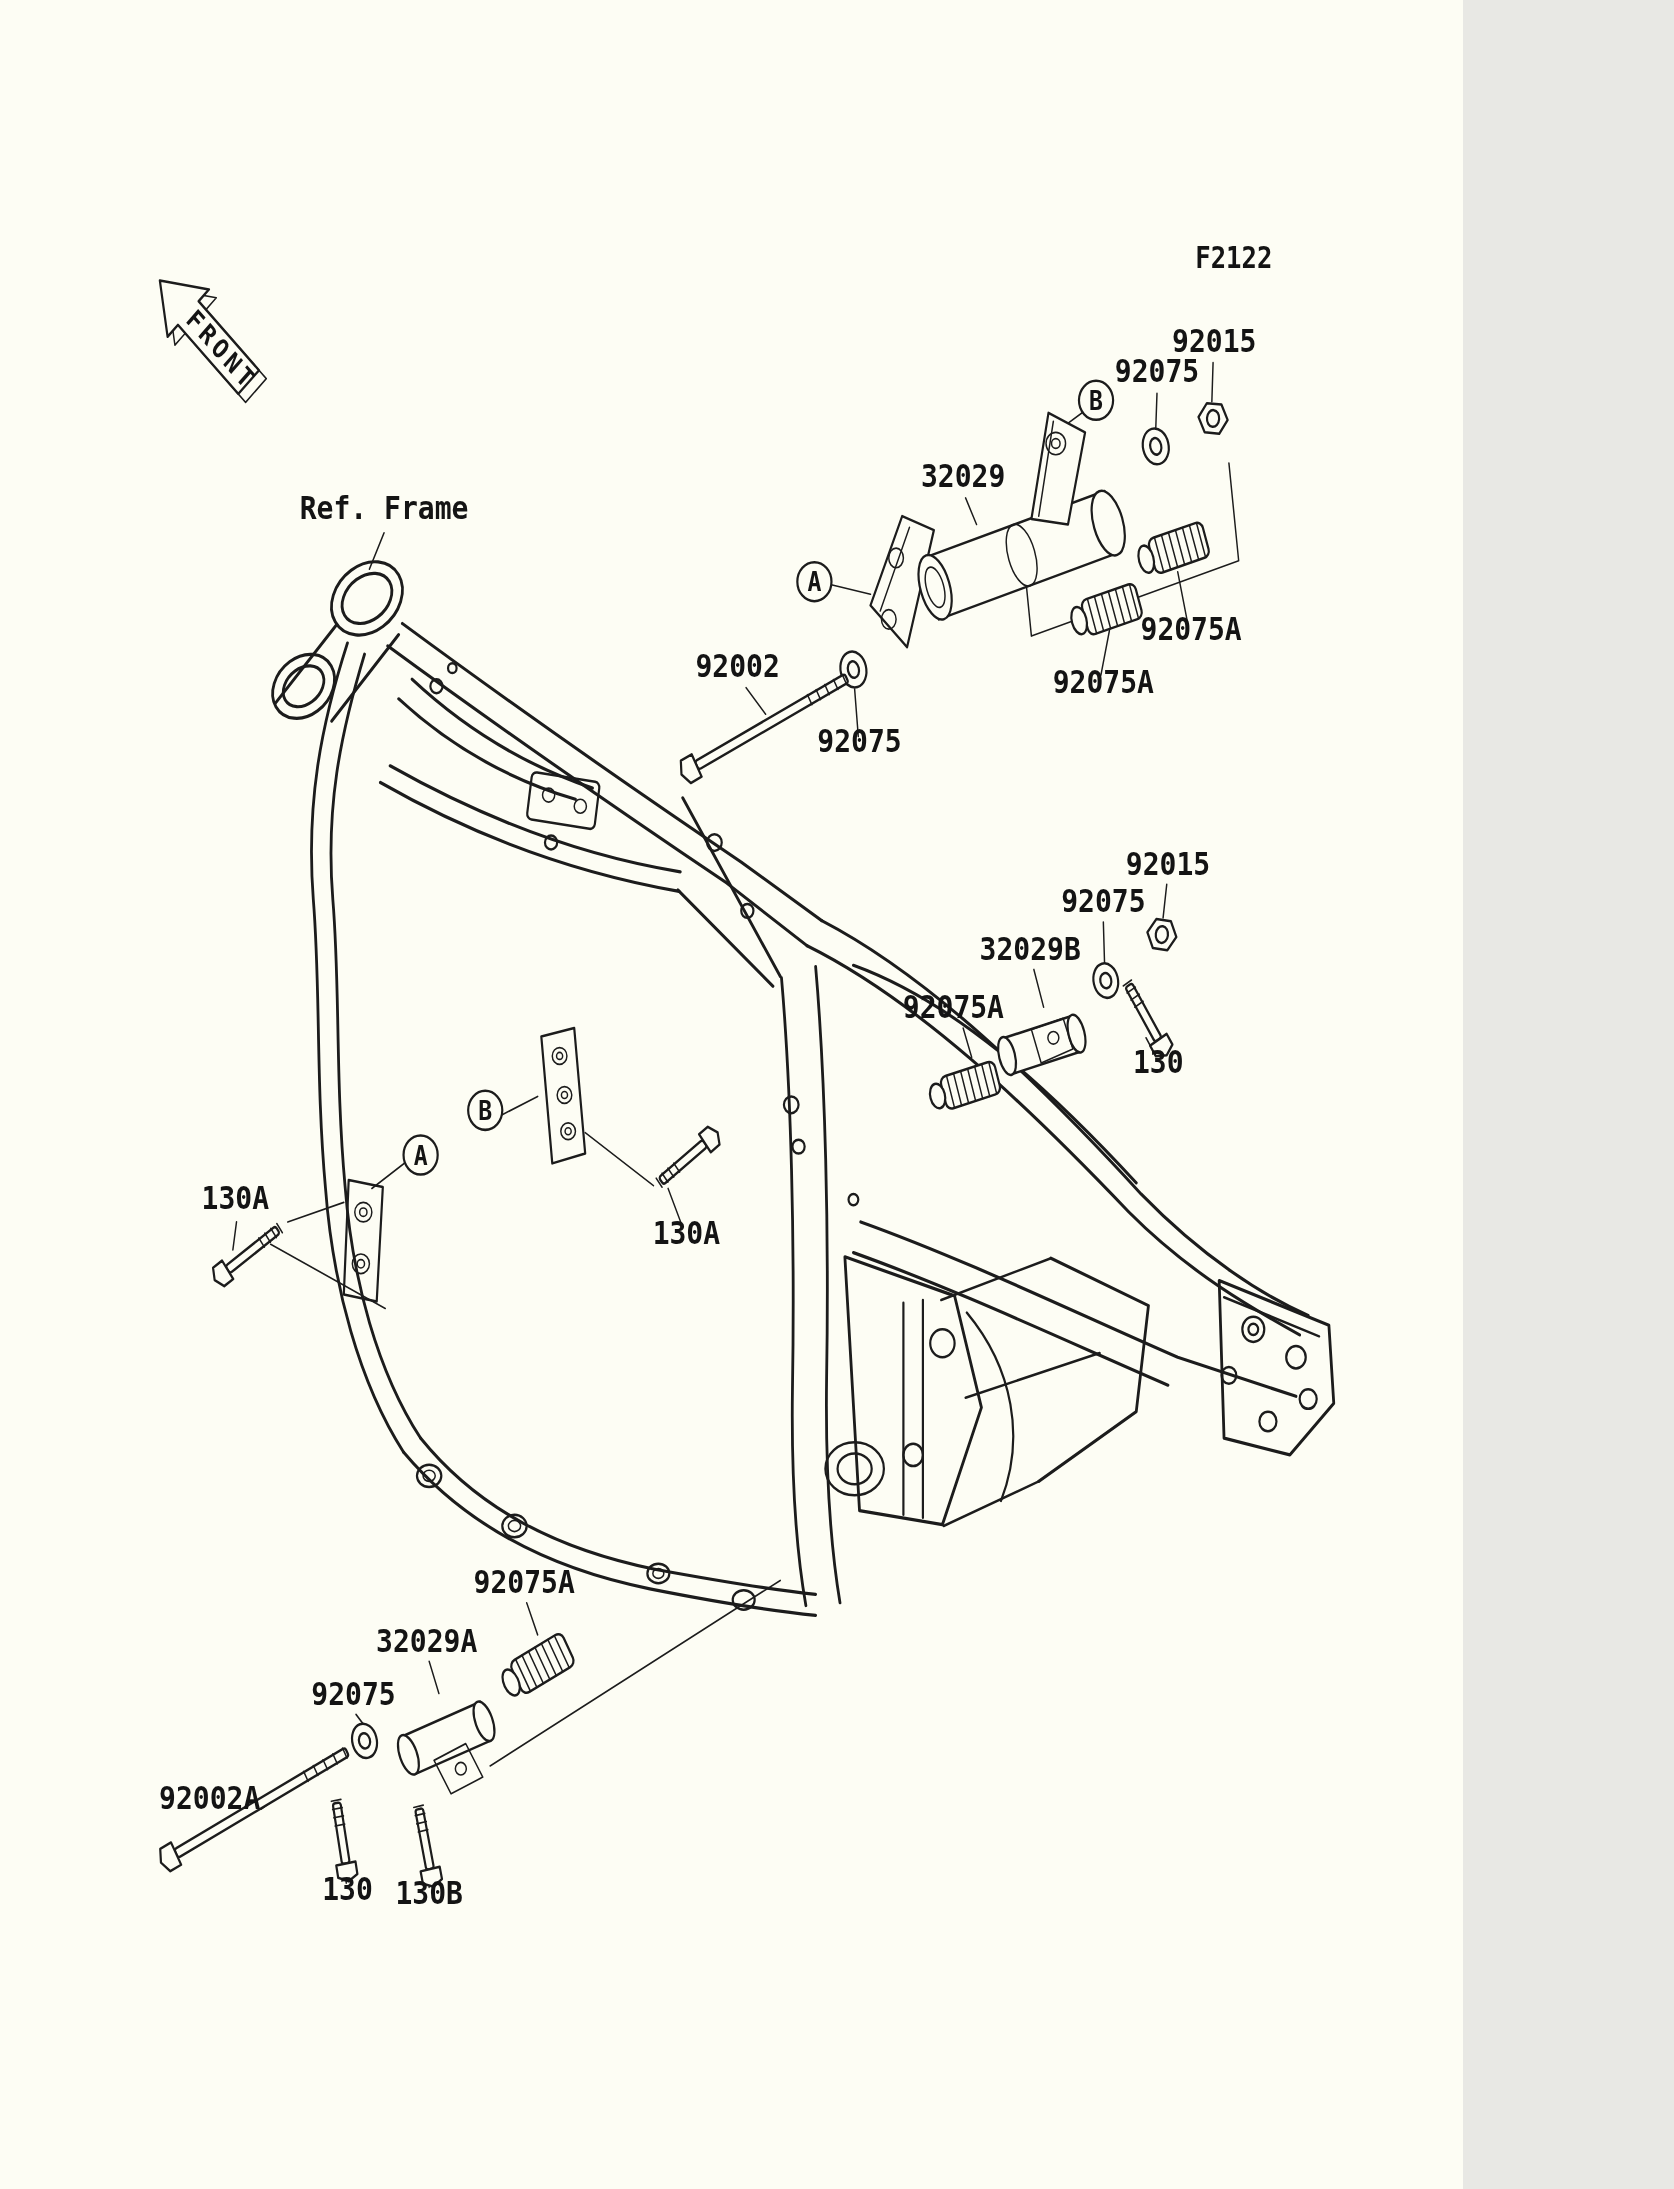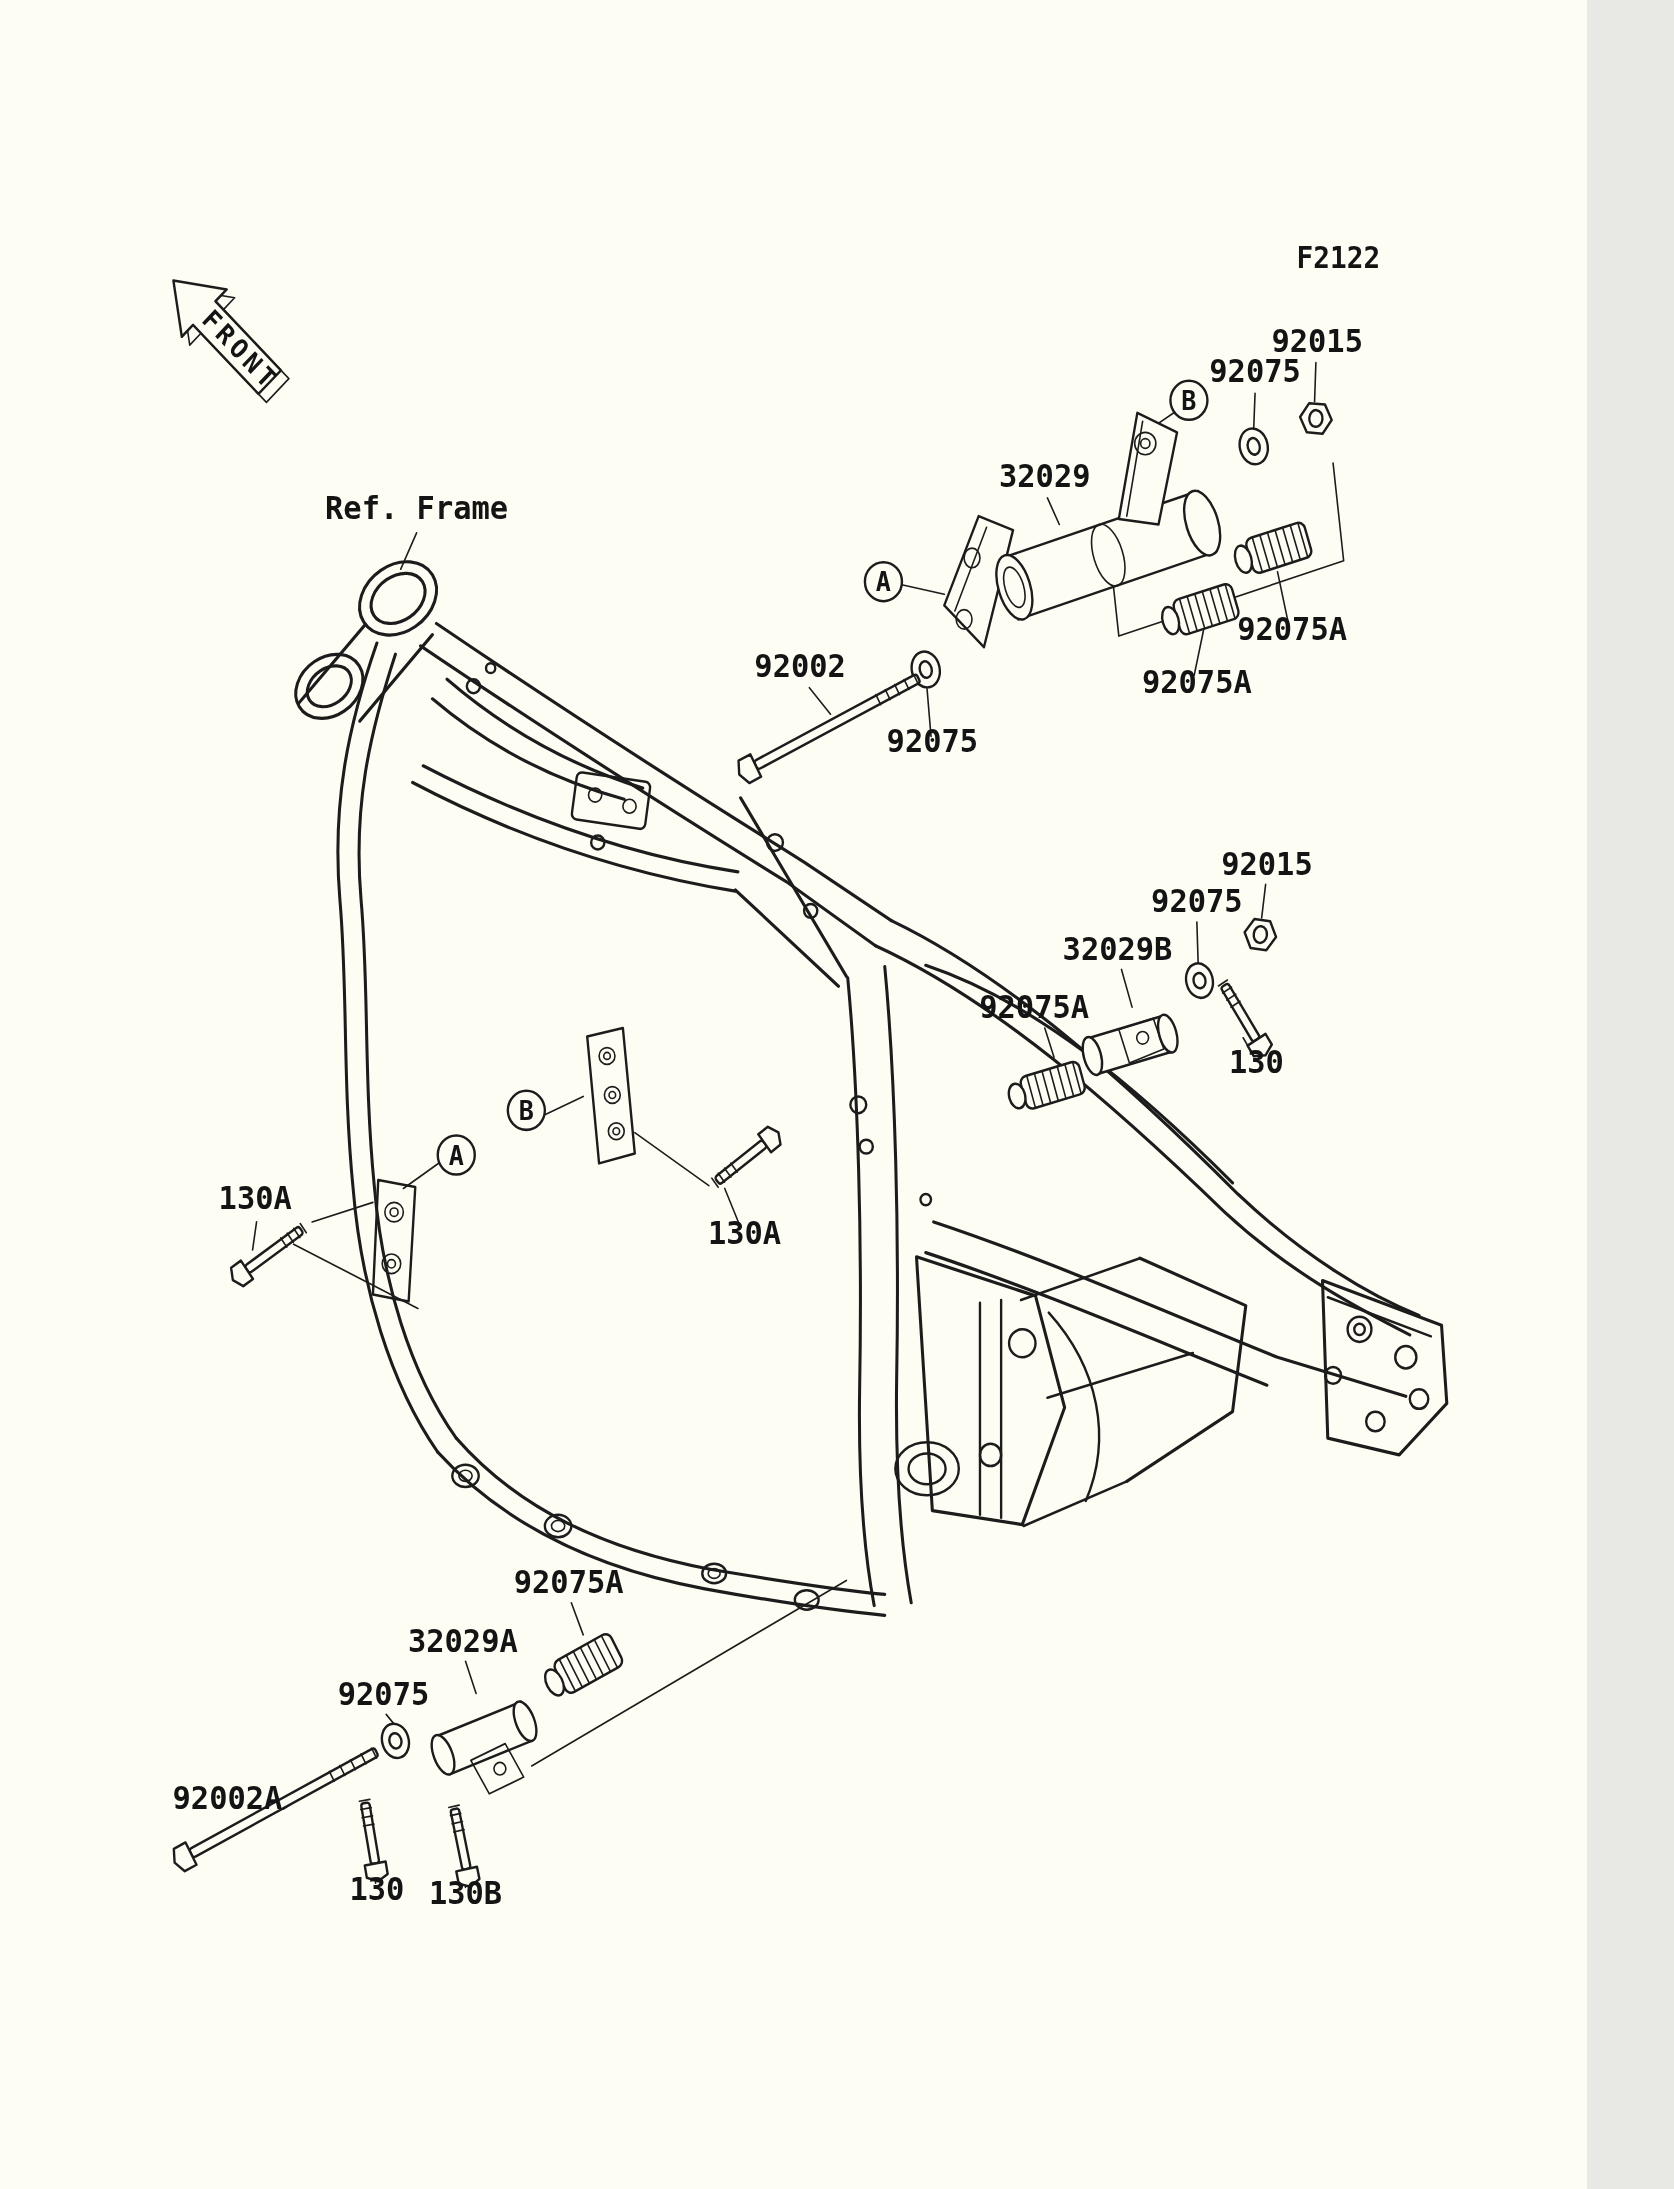--- a/index.html
+++ b/index.html
@@ -1,18 +1,18 @@
 <!DOCTYPE html>
 <html><head>
 <meta charset="utf-8">
 <style>
   html,body{margin:0;padding:0;background:#e8e8e4;}
   .page{
     position:relative;
-    width:1587px;height:2190px;
+    width:1463px;height:2190px;
     background:#fdfdf4;
     overflow:hidden;
     font-family:"DejaVu Sans Mono", monospace;
   }
   .page svg{position:absolute;inset:0;width:100%;height:100%;}
   .s-main{stroke:#1c1c1c;stroke-width:2.3;fill:none;stroke-linecap:round;stroke-linejoin:round;}
   .s-det{stroke:#1c1c1c;stroke-width:1.8;fill:none;stroke-linecap:round;stroke-linejoin:round;}
   .s-thin{stroke:#1c1c1c;stroke-width:1.2;fill:none;stroke-linecap:round;stroke-linejoin:round;}
   .fill-bg{fill:#fdfdf4;}
   .lbl{font-family:"DejaVu Sans Mono",monospace;font-weight:bold;font-size:23px;fill:#141414;}

